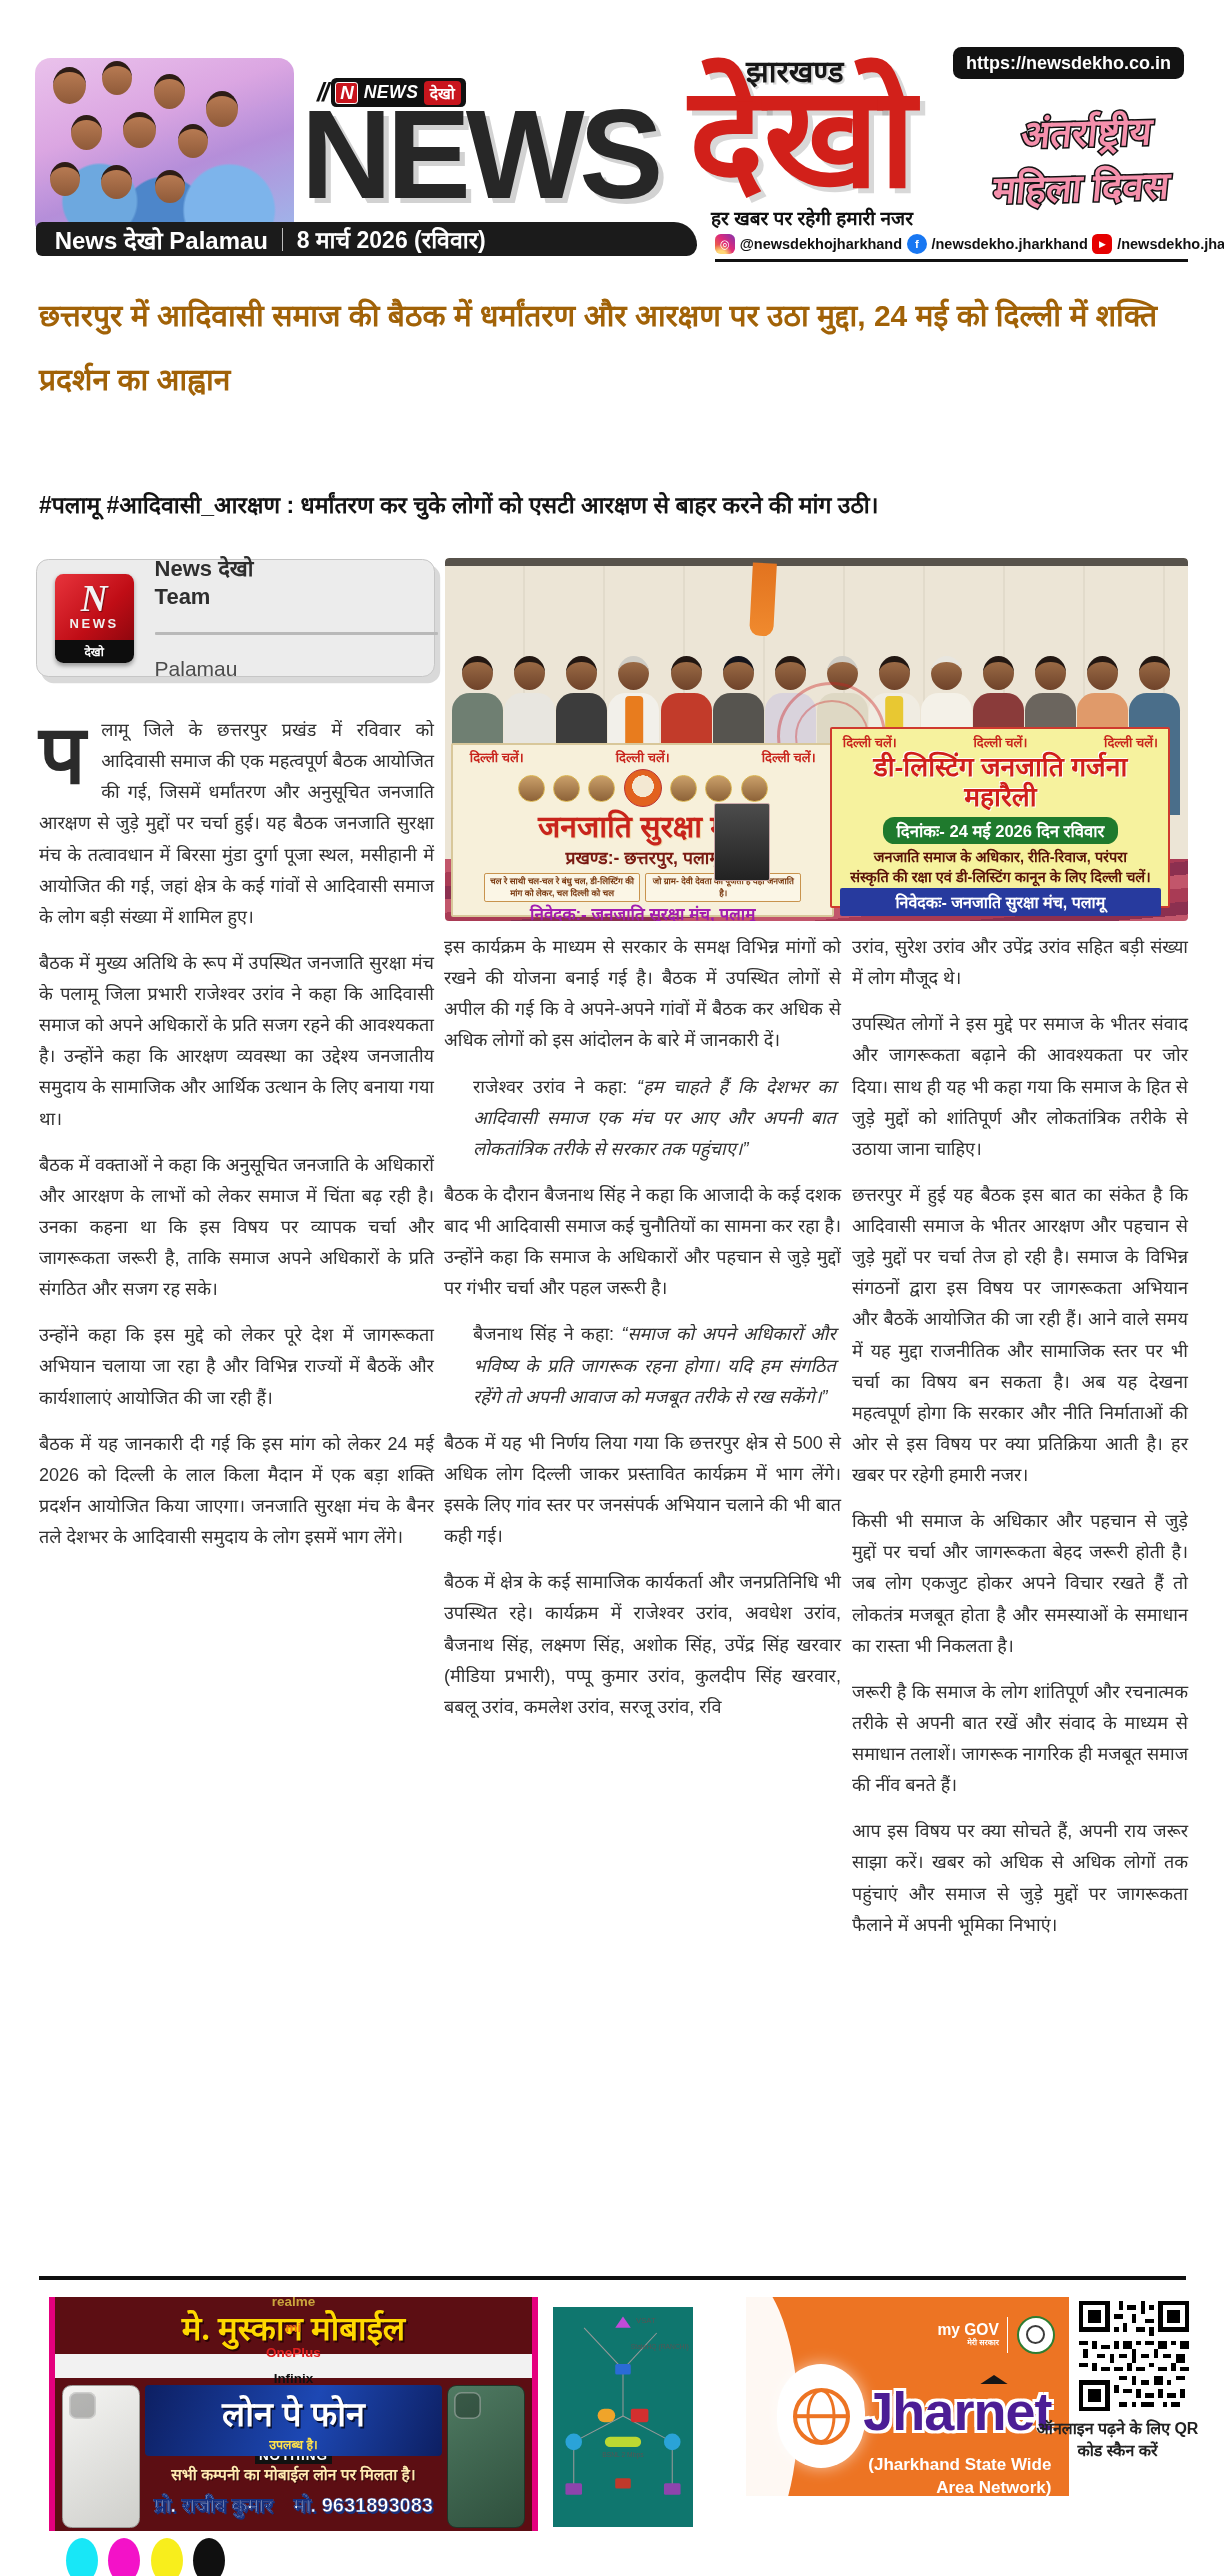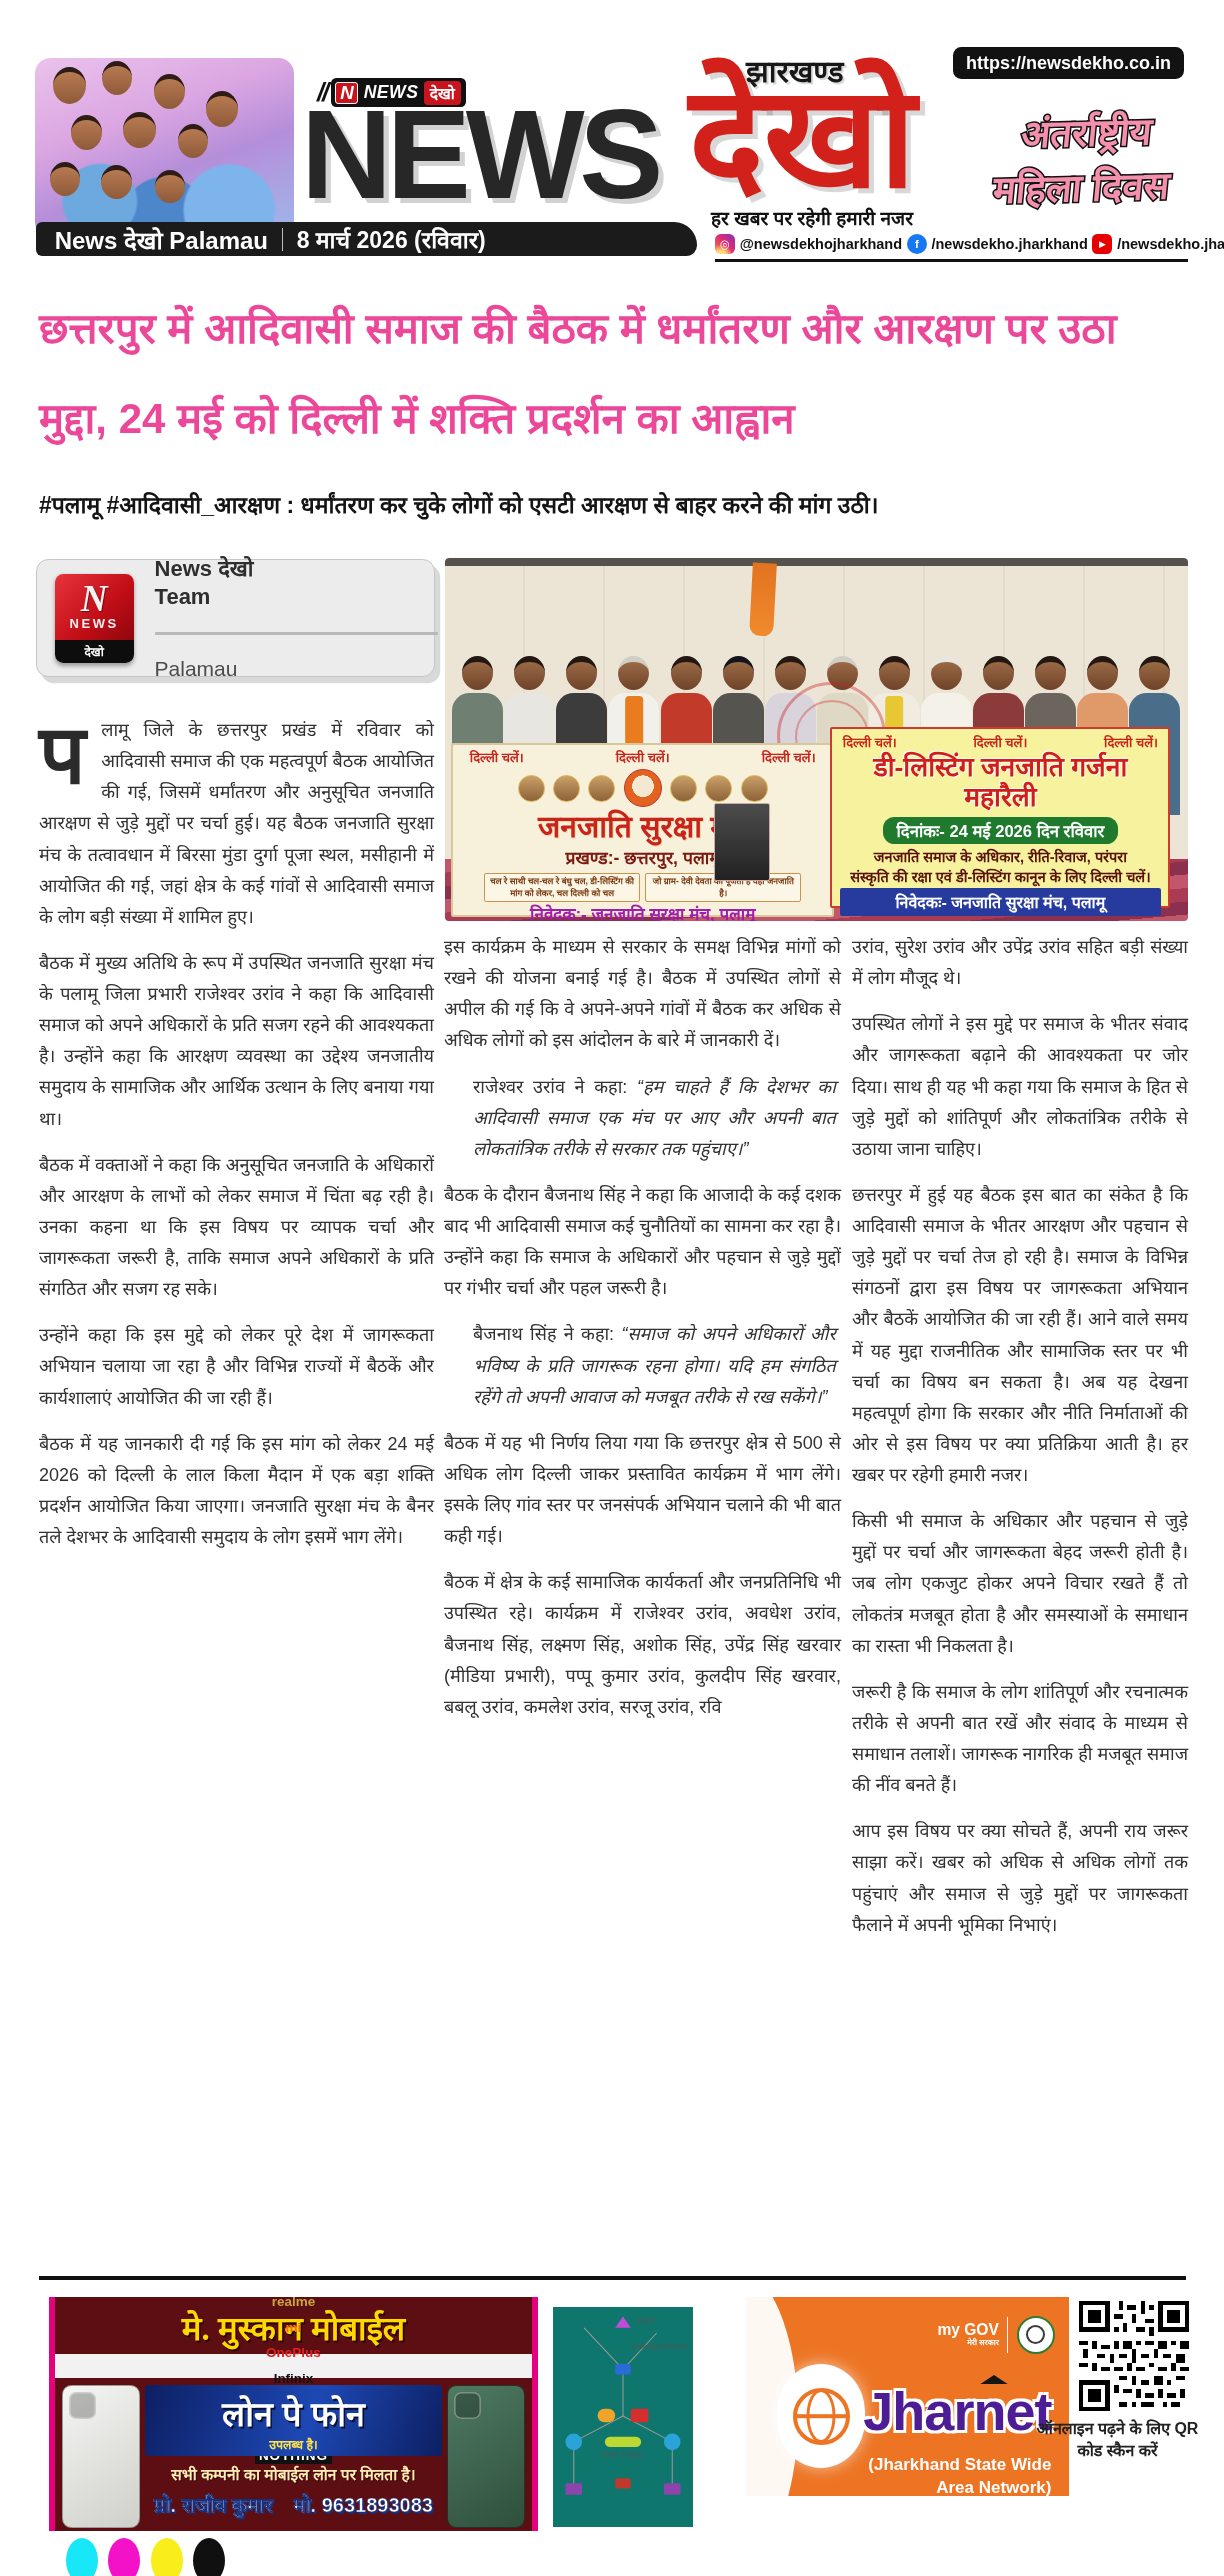--- a/index.html
+++ b/index.html
@@ -41,21 +41,21 @@
   .social-row { position:absolute; left:715px; top:232px; width:473px; height:24px; display:flex; align-items:center; gap:4.7px; }
   .social-row .handle { font-size:14.5px; font-weight:800; color:#111; white-space:nowrap; }
   .sicon { width:20px; height:20px; border-radius:50%; display:flex; align-items:center; justify-content:center;
     color:#fff; font-size:11.4px; font-weight:900; flex:none; }
   .sicon.ig { background:radial-gradient(circle at 30% 110%, #ffd776 0 20%, transparent 45%), linear-gradient(45deg,#f58529,#dd2a7b 55%,#8134af); border-radius:5.7px; }
   .sicon.fb { background:#1877f2; }
   .sicon.yt { background:#e60000; border-radius:5.2px; font-size:8.8px; }
   .social-underline { position:absolute; left:715px; top:259px; width:473px; height:2.6px; background:#111; }
 
   
-  .headline { position:absolute; left:39px; top:284px; width:1147px; font-size:42px; line-height:2.14; font-weight:800; color:#ec4899; }
+  .headline { position:absolute; left:39px; top:284px; width:1147px; font-size:30px; line-height:2.14; font-weight:800; color:#a16207; }
   .subheadline { position:absolute; left:39px; top:488px; width:1147px; font-size:23px; font-weight:700; color:#141414; }
 
   
   .author-card { position:absolute; left:36px; top:559px; width:399px; height:118px; background:#ececec;
     border:1px solid #c6c6c6; border-radius:12.4px; box-shadow:5.2px 6.2px 0 #d9d9d9; display:flex; align-items:center; padding:0 17.6px; gap:21px; }
   .nd-logo { width:79px; height:89px; border-radius:8.3px; overflow:hidden; flex:none; display:flex; flex-direction:column;
     box-shadow:0 2.1px 4.1px rgba(0,0,0,.35); }
   .nd-logo .top { flex:1; background:linear-gradient(135deg,#e8343c 0%, #c00d16 60%, #8f070e 100%); color:#fff;
     display:flex; flex-direction:column; align-items:center; justify-content:center; }
   .nd-logo .nscript { font-family:"Liberation Serif","DejaVu Serif",serif; font-style:italic; font-size:37px; font-weight:700; line-height:.9;

